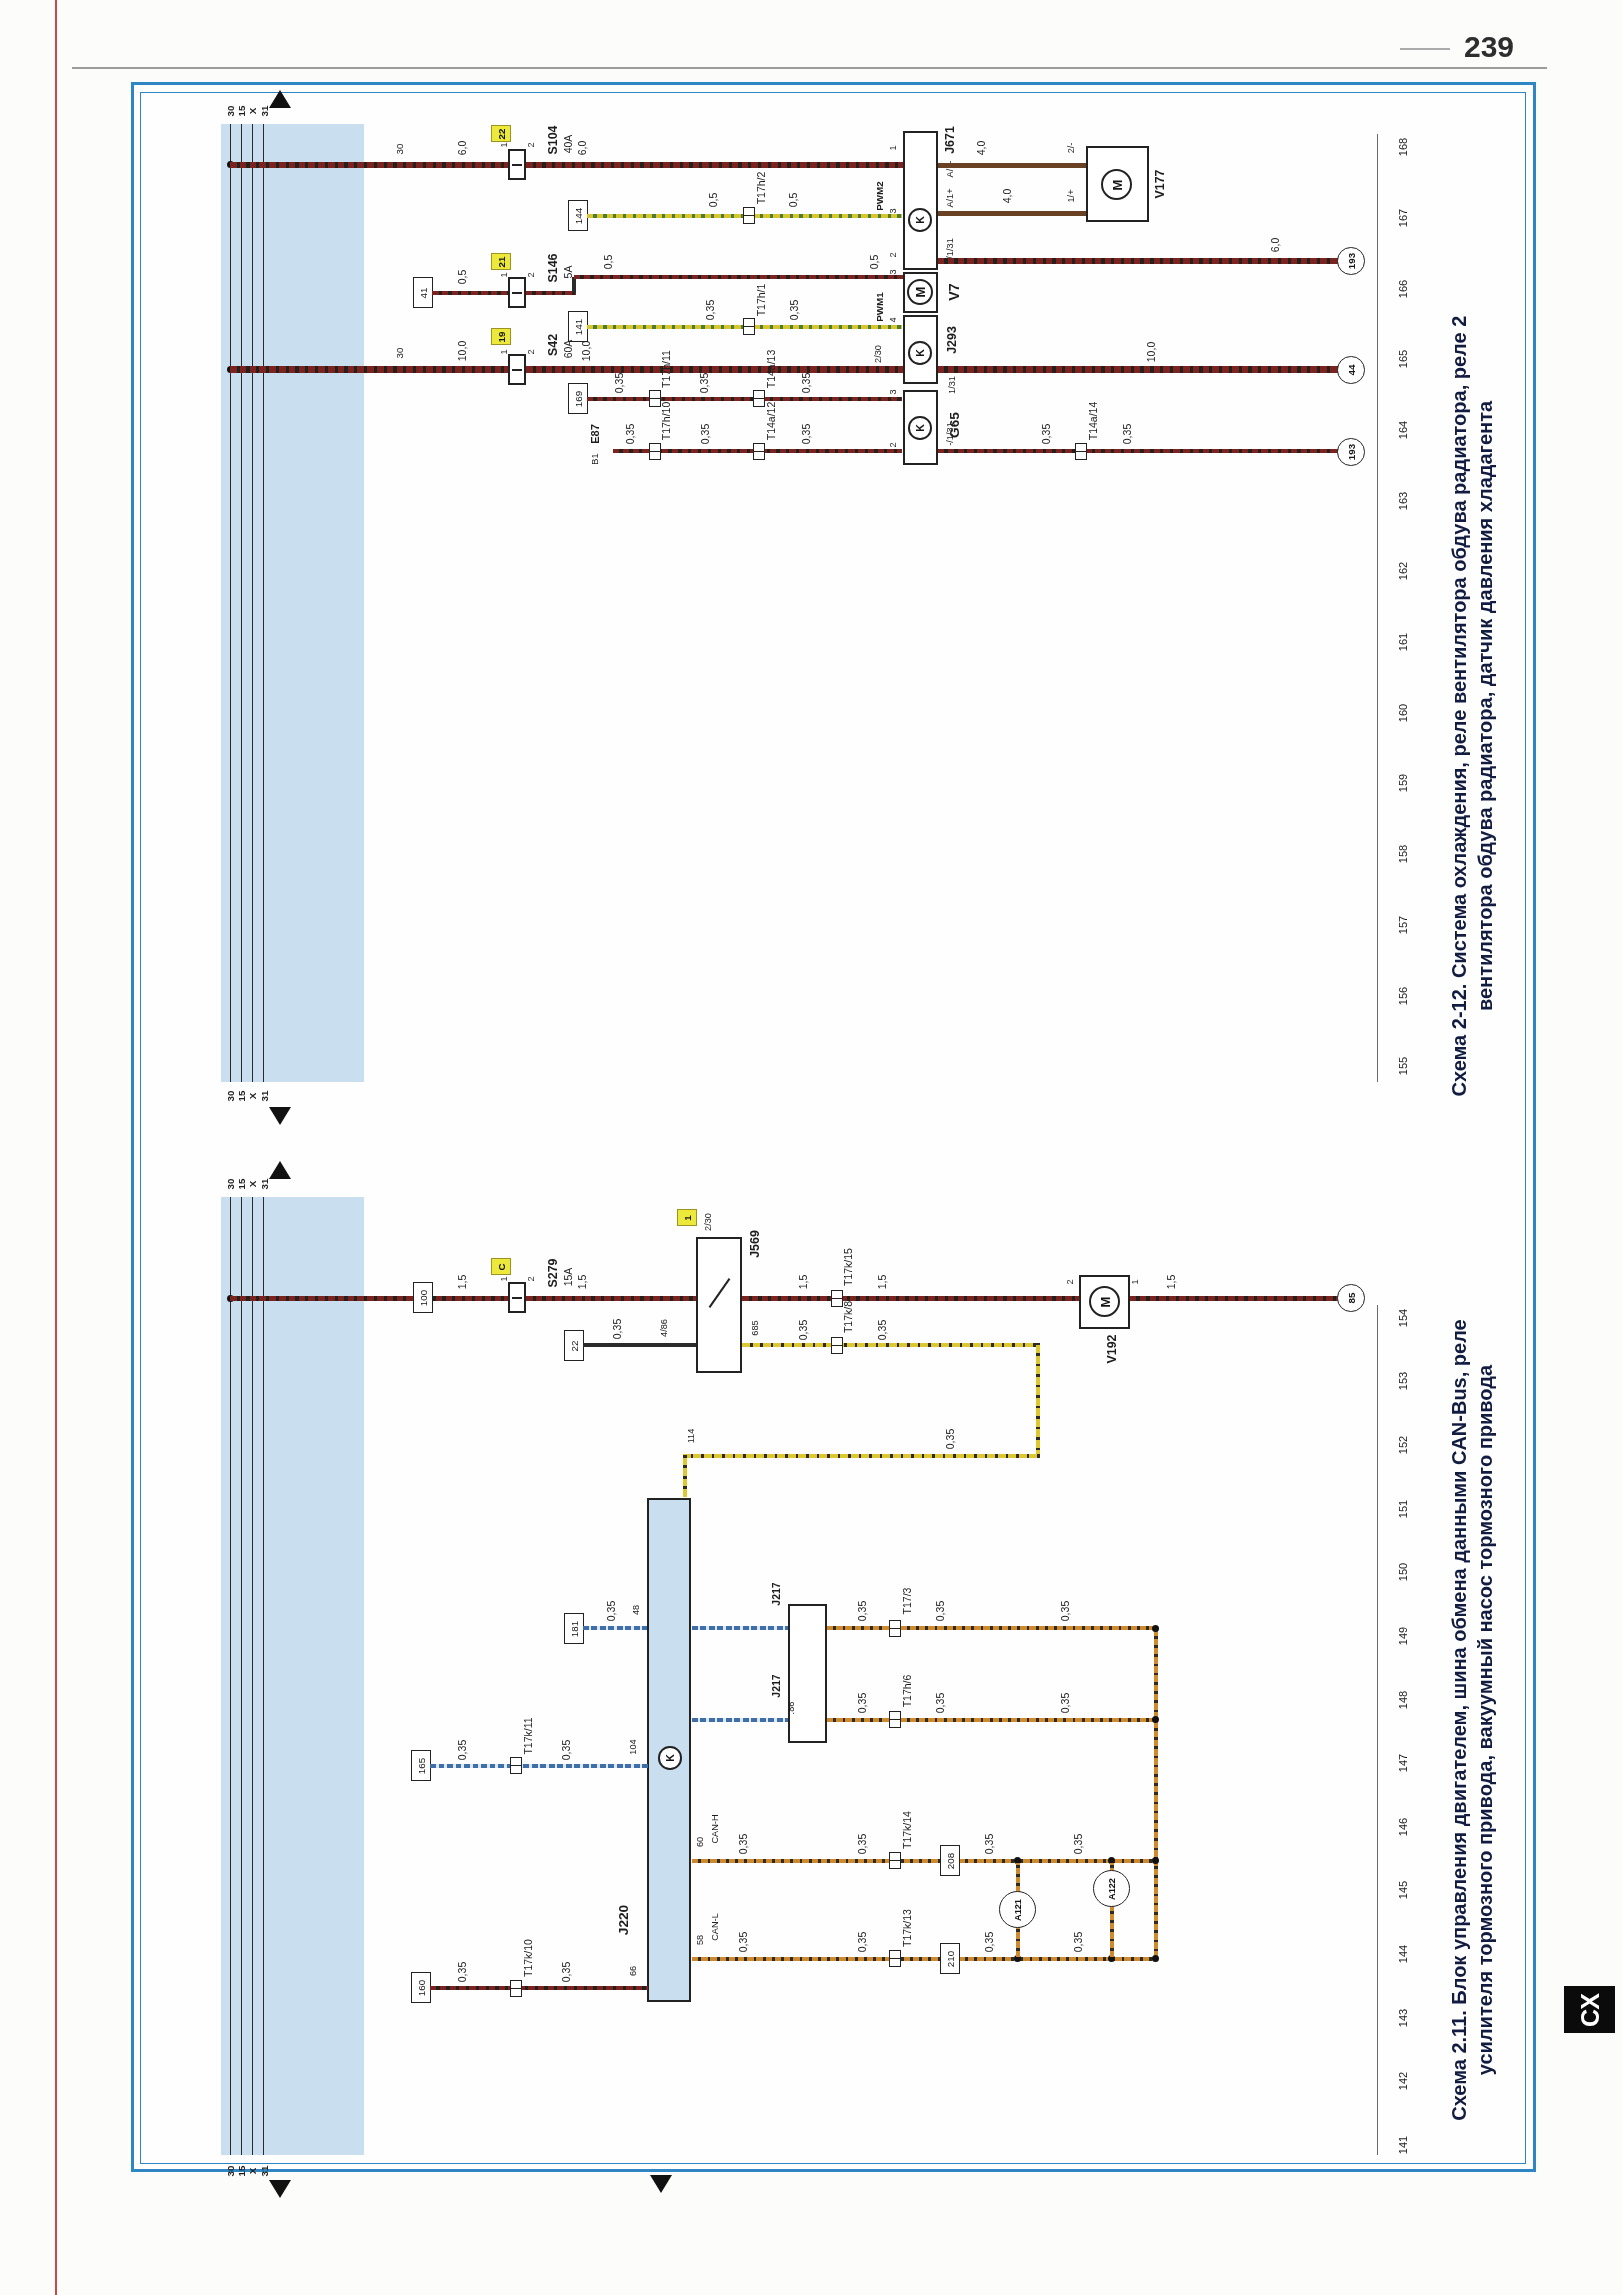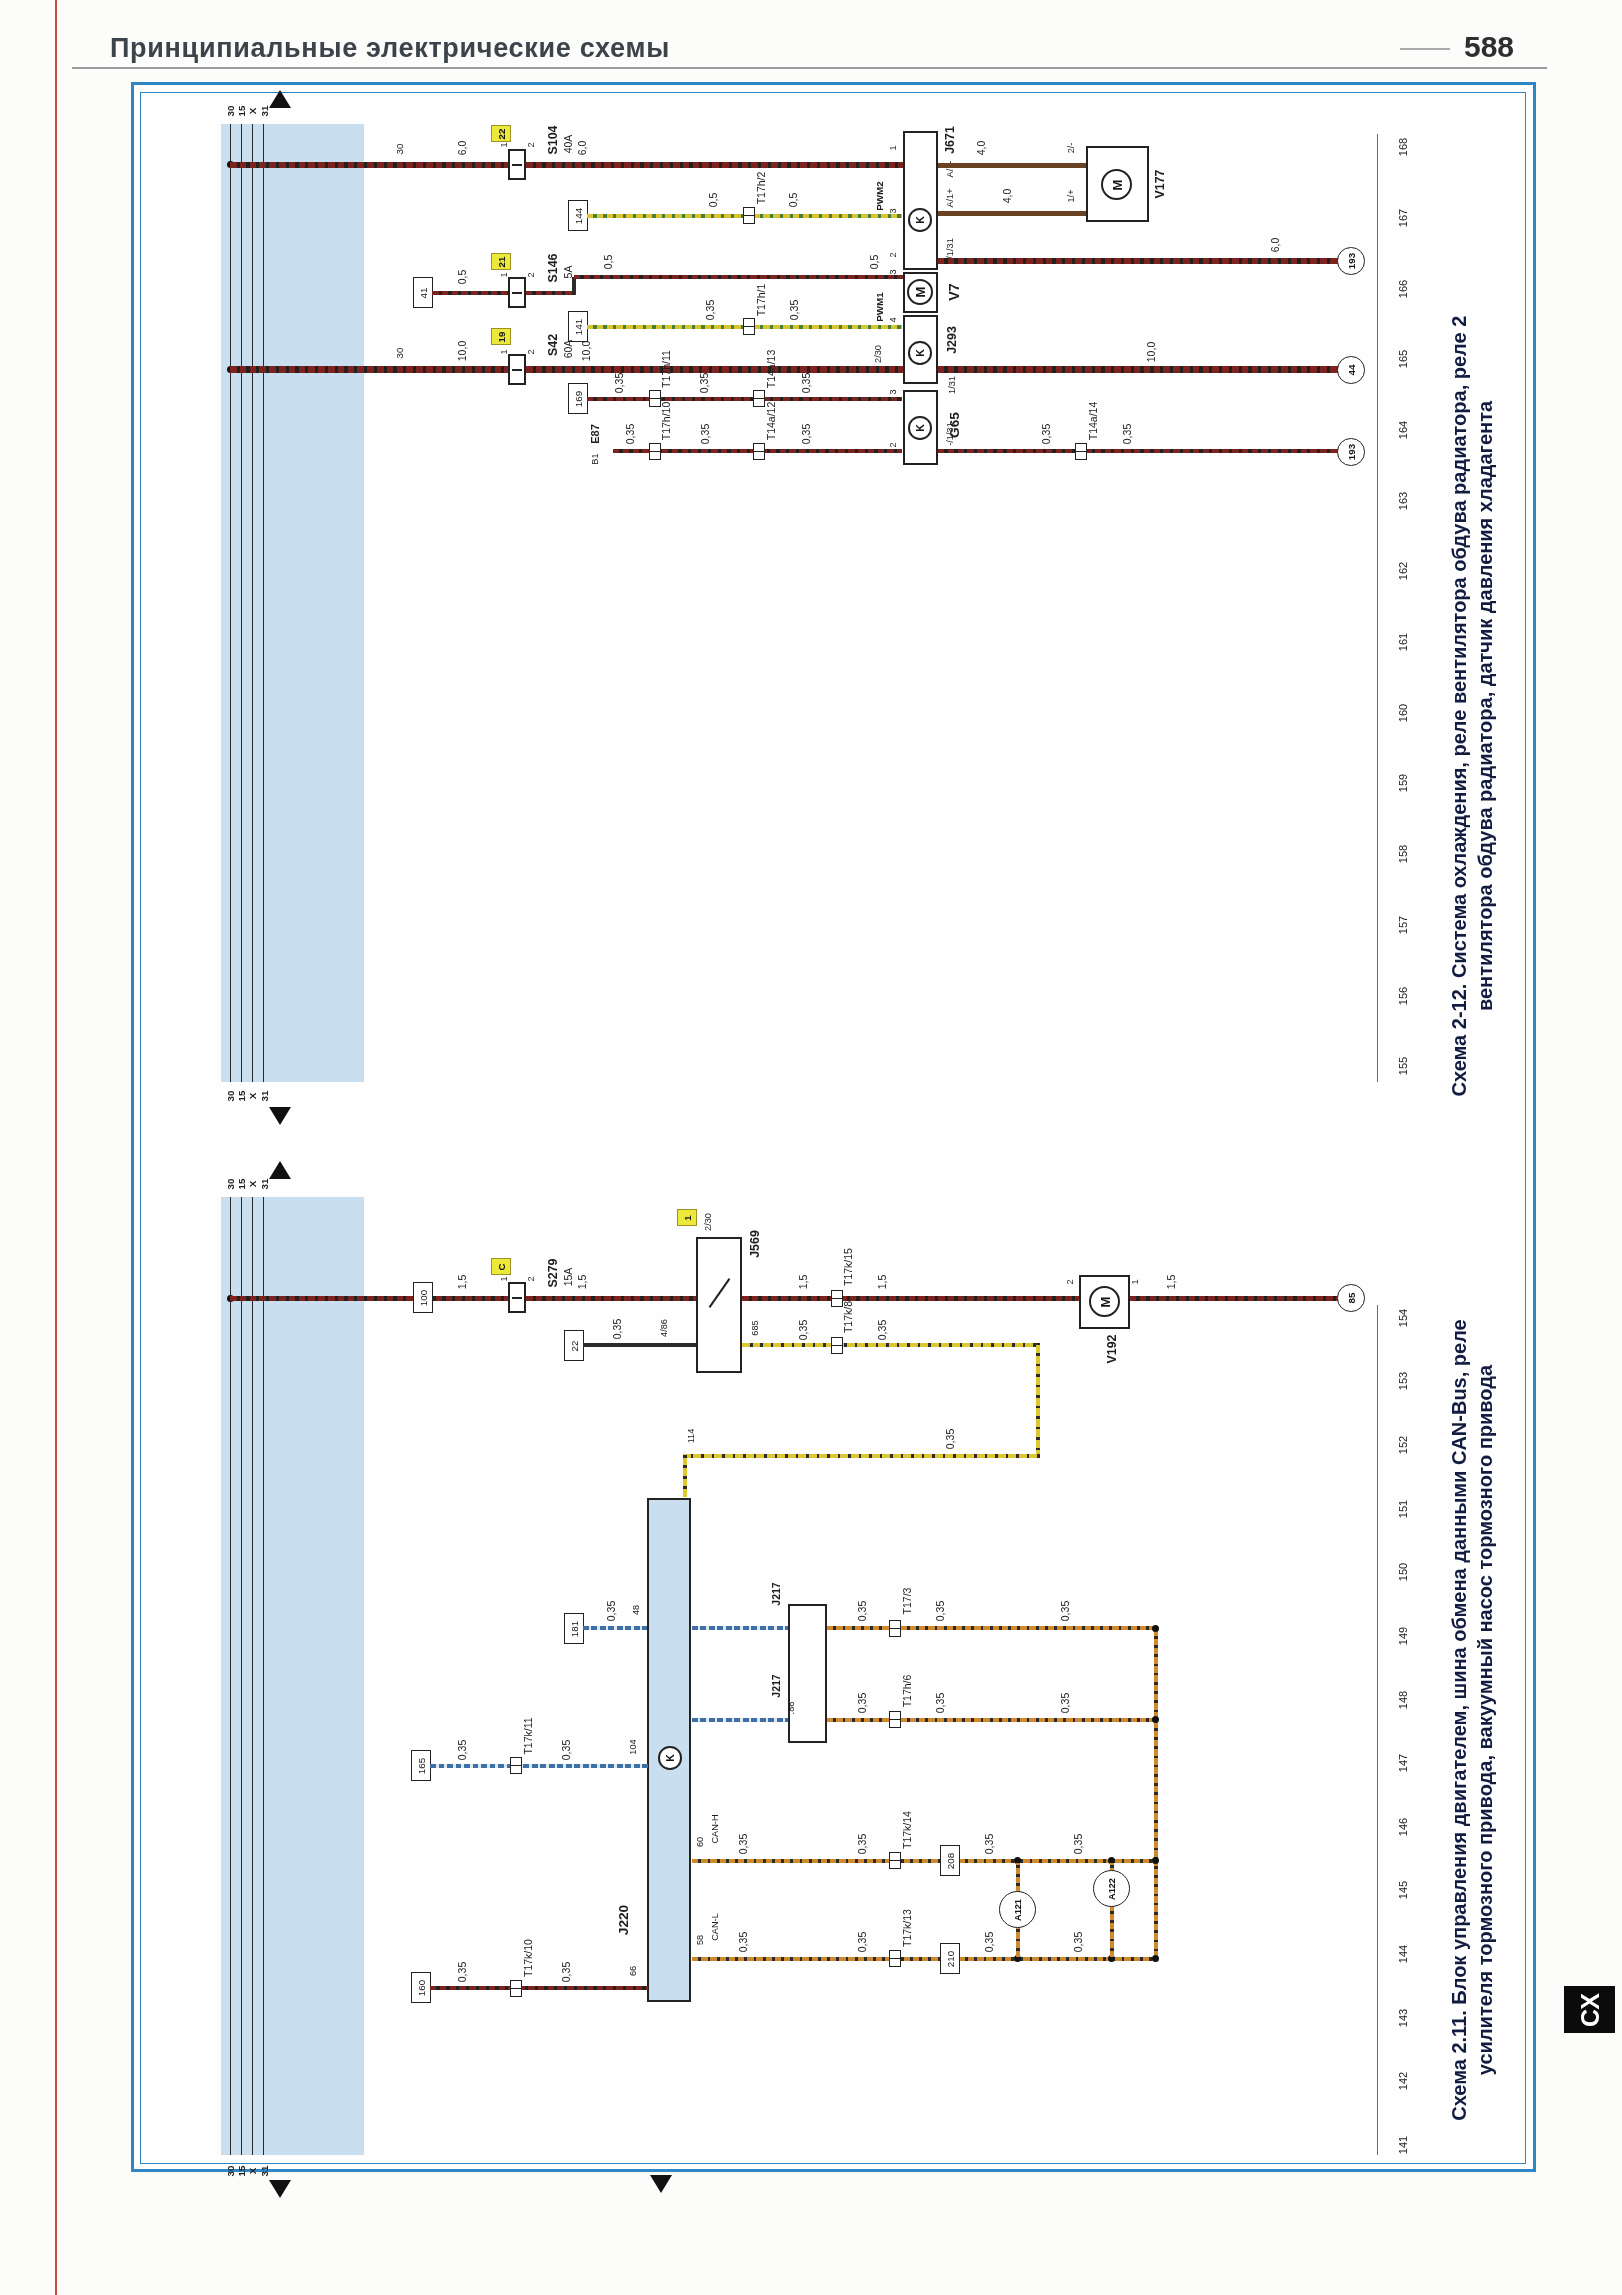--- a/index.html
+++ b/index.html
@@ -59,22 +59,21 @@
   .cap-bottom{left:1473px;top:1720px;width:896px;}
   
   .chaptab{left:1564px;top:1986px;width:51px;height:47px;background:#0b0b0b;}
   .chaptab .rot2{color:#ffffff;font-weight:bold;font-size:25px;}
 </style>
 </head>
 <body>
 
 <div id="page">
   <div class="abs margin-line"></div>
-  <div class="abs header-title">Принципиальные электрические схемы</div>
-  <div class="abs page-num">588</div>
+  <div class="abs page-num">239</div>
   <div class="abs header-dash"></div>
   <div class="abs header-rule"></div>
   <div class="abs frame-outer"></div>
   <div class="abs frame-inner"></div>
 
   <div id="layer" class="abs" style="left:0;top:0;width:1623px;height:2295px;">
       <div class="abs band" style="left: 221px; top: 124px; width: 143px; height: 958px;"></div>
       <div class="abs busline" style="left: 230px; top: 124px; width: 1.3px; height: 958px;"></div>
       <div class="abs busline" style="left: 241px; top: 124px; width: 1.3px; height: 958px;"></div>
       <div class="abs busline" style="left: 252px; top: 124px; width: 1.3px; height: 958px;"></div>

